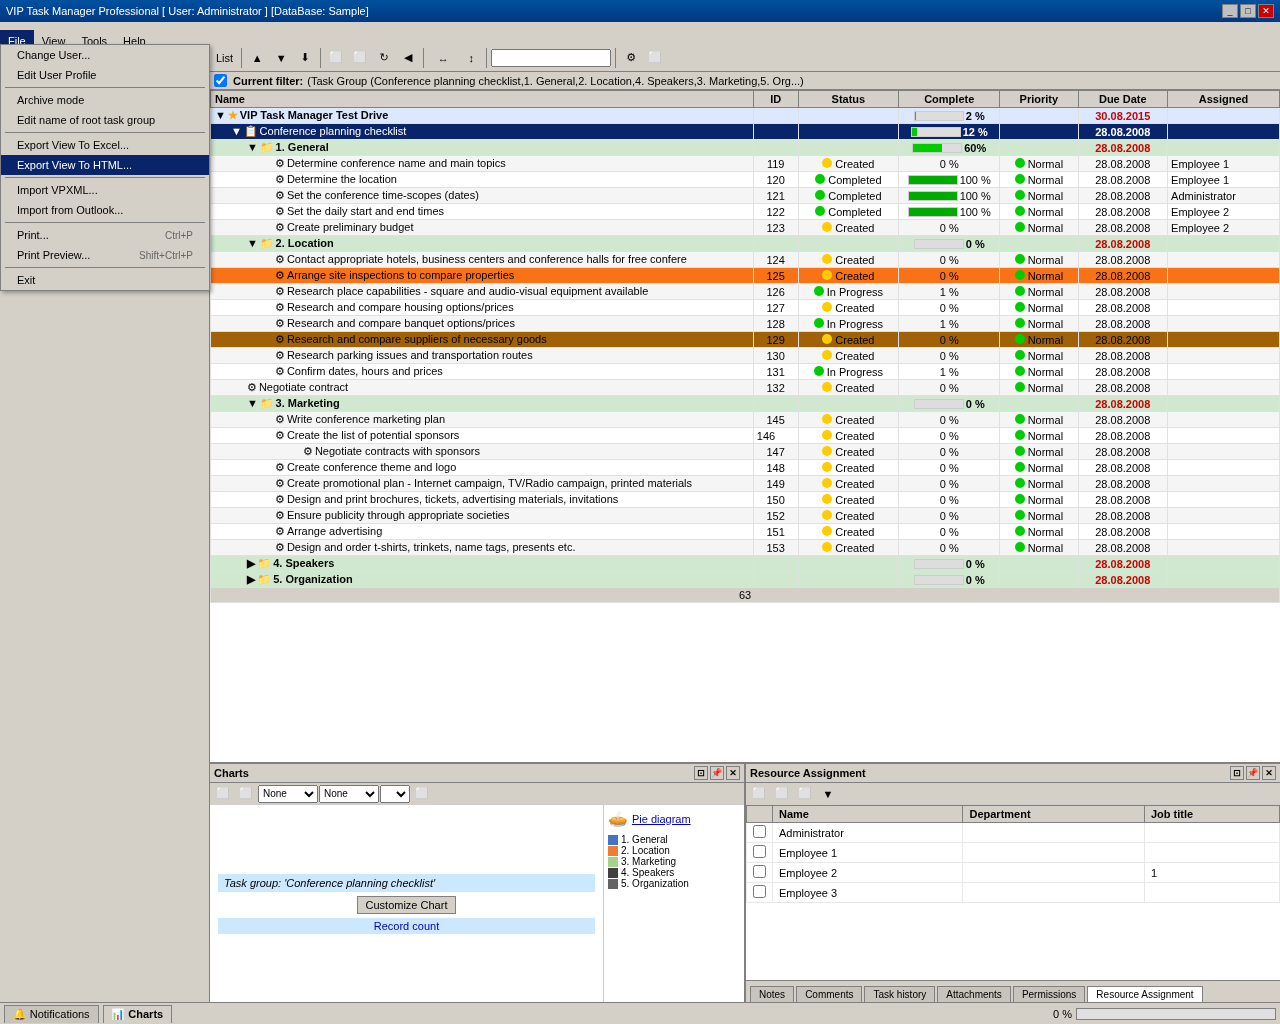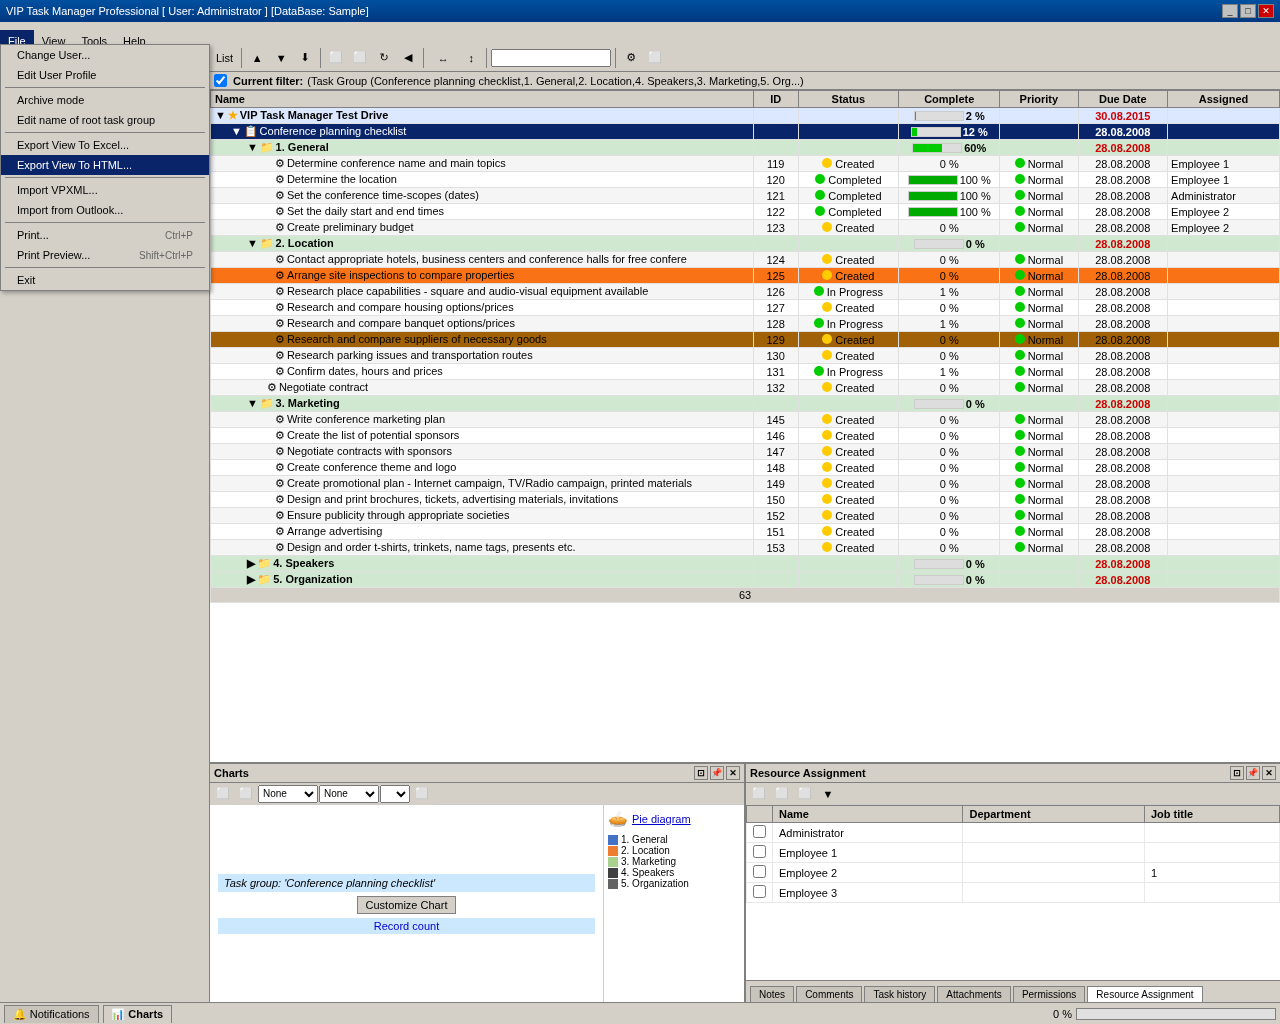--- a/index.html
+++ b/index.html
@@ -722,21 +722,21 @@
               <tr style="background: rgb(255, 255, 255); color: rgb(0, 0, 0);">
                 <td style="padding-left: 52px;"><span style="width:12px;display:inline-block;"></span><span style="margin-right:2px;">⚙</span><span>Confirm dates, hours and prices</span></td>
                 <td style="text-align: center;">131</td>
                 <td style="text-align: center;"><span style="display:inline-block;width:10px;height:10px;border-radius:50%;background:#00cc00;margin-right:3px;"></span><span>In Progress</span></td>
                 <td style="text-align: center;"><span>1 %</span></td>
                 <td style="text-align: center;"><span style="display:inline-block;width:10px;height:10px;border-radius:50%;background:#00cc00;margin-right:3px;"></span><span>Normal</span></td>
                 <td style="text-align: center;"><span style="color:#000;">28.08.2008</span></td>
                 <td></td>
               </tr>
               <tr style="background: rgb(245, 245, 245); color: rgb(0, 0, 0);">
-                <td style="padding-left: 44px;"><span style="width:12px;display:inline-block;"></span><span style="margin-right:2px;">⚙</span><span>Negotiate contract</span></td>
+                <td style="padding-left: 24px;"><span style="width:12px;display:inline-block;"></span><span style="margin-right:2px;">⚙</span><span>Negotiate contract</span></td>
                 <td style="text-align: center;">132</td>
                 <td style="text-align: center;"><span style="display:inline-block;width:10px;height:10px;border-radius:50%;background:#ffcc00;margin-right:3px;"></span><span>Created</span></td>
                 <td style="text-align: center;"><span>0 %</span></td>
                 <td style="text-align: center;"><span style="display:inline-block;width:10px;height:10px;border-radius:50%;background:#00cc00;margin-right:3px;"></span><span>Normal</span></td>
                 <td style="text-align: center;"><span style="color:#000;">28.08.2008</span></td>
                 <td></td>
               </tr>
               <tr style="background: rgb(208, 232, 208); color: rgb(0, 0, 0);">
                 <td style="padding-left: 36px; font-weight: bold;"><span style="cursor:pointer;margin-right:2px;">▼</span><span style="color:#0044cc;margin-right:2px;">📁</span><span>3. Marketing</span></td>
                 <td style="text-align: center;"></td>
@@ -757,29 +757,29 @@
                 <td style="padding-left: 52px;"><span style="width:12px;display:inline-block;"></span><span style="margin-right:2px;">⚙</span><span>Write conference marketing plan</span></td>
                 <td style="text-align: center;">145</td>
                 <td style="text-align: center;"><span style="display:inline-block;width:10px;height:10px;border-radius:50%;background:#ffcc00;margin-right:3px;"></span><span>Created</span></td>
                 <td style="text-align: center;"><span>0 %</span></td>
                 <td style="text-align: center;"><span style="display:inline-block;width:10px;height:10px;border-radius:50%;background:#00cc00;margin-right:3px;"></span><span>Normal</span></td>
                 <td style="text-align: center;"><span style="color:#000;">28.08.2008</span></td>
                 <td></td>
               </tr>
               <tr style="background: rgb(255, 255, 255); color: rgb(0, 0, 0);">
                 <td style="padding-left: 52px;"><span style="width:12px;display:inline-block;"></span><span style="margin-right:2px;">⚙</span><span>Create the list of potential sponsors</span></td>
-                <td style="text-align: center;">146</td>
-                <td style="text-align: center;"><span style="display:inline-block;width:10px;height:10px;border-radius:50%;background:#ffcc00;margin-right:3px;"></span><span>Created</span></td>
-                <td style="text-align: center;"><span>0 %</span></td>
-                <td style="text-align: center;"><span style="display:inline-block;width:10px;height:10px;border-radius:50%;background:#00cc00;margin-right:3px;"></span><span>Normal</span></td>
-                <td style="text-align: center;"><span style="color:#000;">28.08.2008</span></td>
-                <td></td>
-              </tr>
-              <tr style="background: rgb(245, 245, 245); color: rgb(0, 0, 0);">
-                <td style="padding-left: 52px;"><span style="width:12px;display:inline-block;"></span><span style="margin-right:2px;">⚙</span><span>Negotiate  contracts with sponsors</span></td>
+                <td style="">146</td>
+                <td style="text-align: center;"><span style="display:inline-block;width:10px;height:10px;border-radius:50%;background:#ffcc00;margin-right:3px;"></span><span>Created</span></td>
+                <td style="text-align: center;"><span>0 %</span></td>
+                <td style="text-align: center;"><span style="display:inline-block;width:10px;height:10px;border-radius:50%;background:#00cc00;margin-right:3px;"></span><span>Normal</span></td>
+                <td style="text-align: center;"><span style="color:#000;">28.08.2008</span></td>
+                <td></td>
+              </tr>
+              <tr style="background: rgb(245, 245, 245); color: rgb(0, 0, 0);">
+                <td style="padding-left: 80px;"><span style="width:12px;display:inline-block;"></span><span style="margin-right:2px;">⚙</span><span>Negotiate  contracts with sponsors</span></td>
                 <td style="text-align: center;">147</td>
                 <td style="text-align: center;"><span style="display:inline-block;width:10px;height:10px;border-radius:50%;background:#ffcc00;margin-right:3px;"></span><span>Created</span></td>
                 <td style="text-align: center;"><span>0 %</span></td>
                 <td style="text-align: center;"><span style="display:inline-block;width:10px;height:10px;border-radius:50%;background:#00cc00;margin-right:3px;"></span><span>Normal</span></td>
                 <td style="text-align: center;"><span style="color:#000;">28.08.2008</span></td>
                 <td></td>
               </tr>
               <tr style="background: rgb(255, 255, 255); color: rgb(0, 0, 0);">
                 <td style="padding-left: 52px;"><span style="width:12px;display:inline-block;"></span><span style="margin-right:2px;">⚙</span><span>Create conference theme and logo</span></td>
                 <td style="text-align: center;">148</td>

